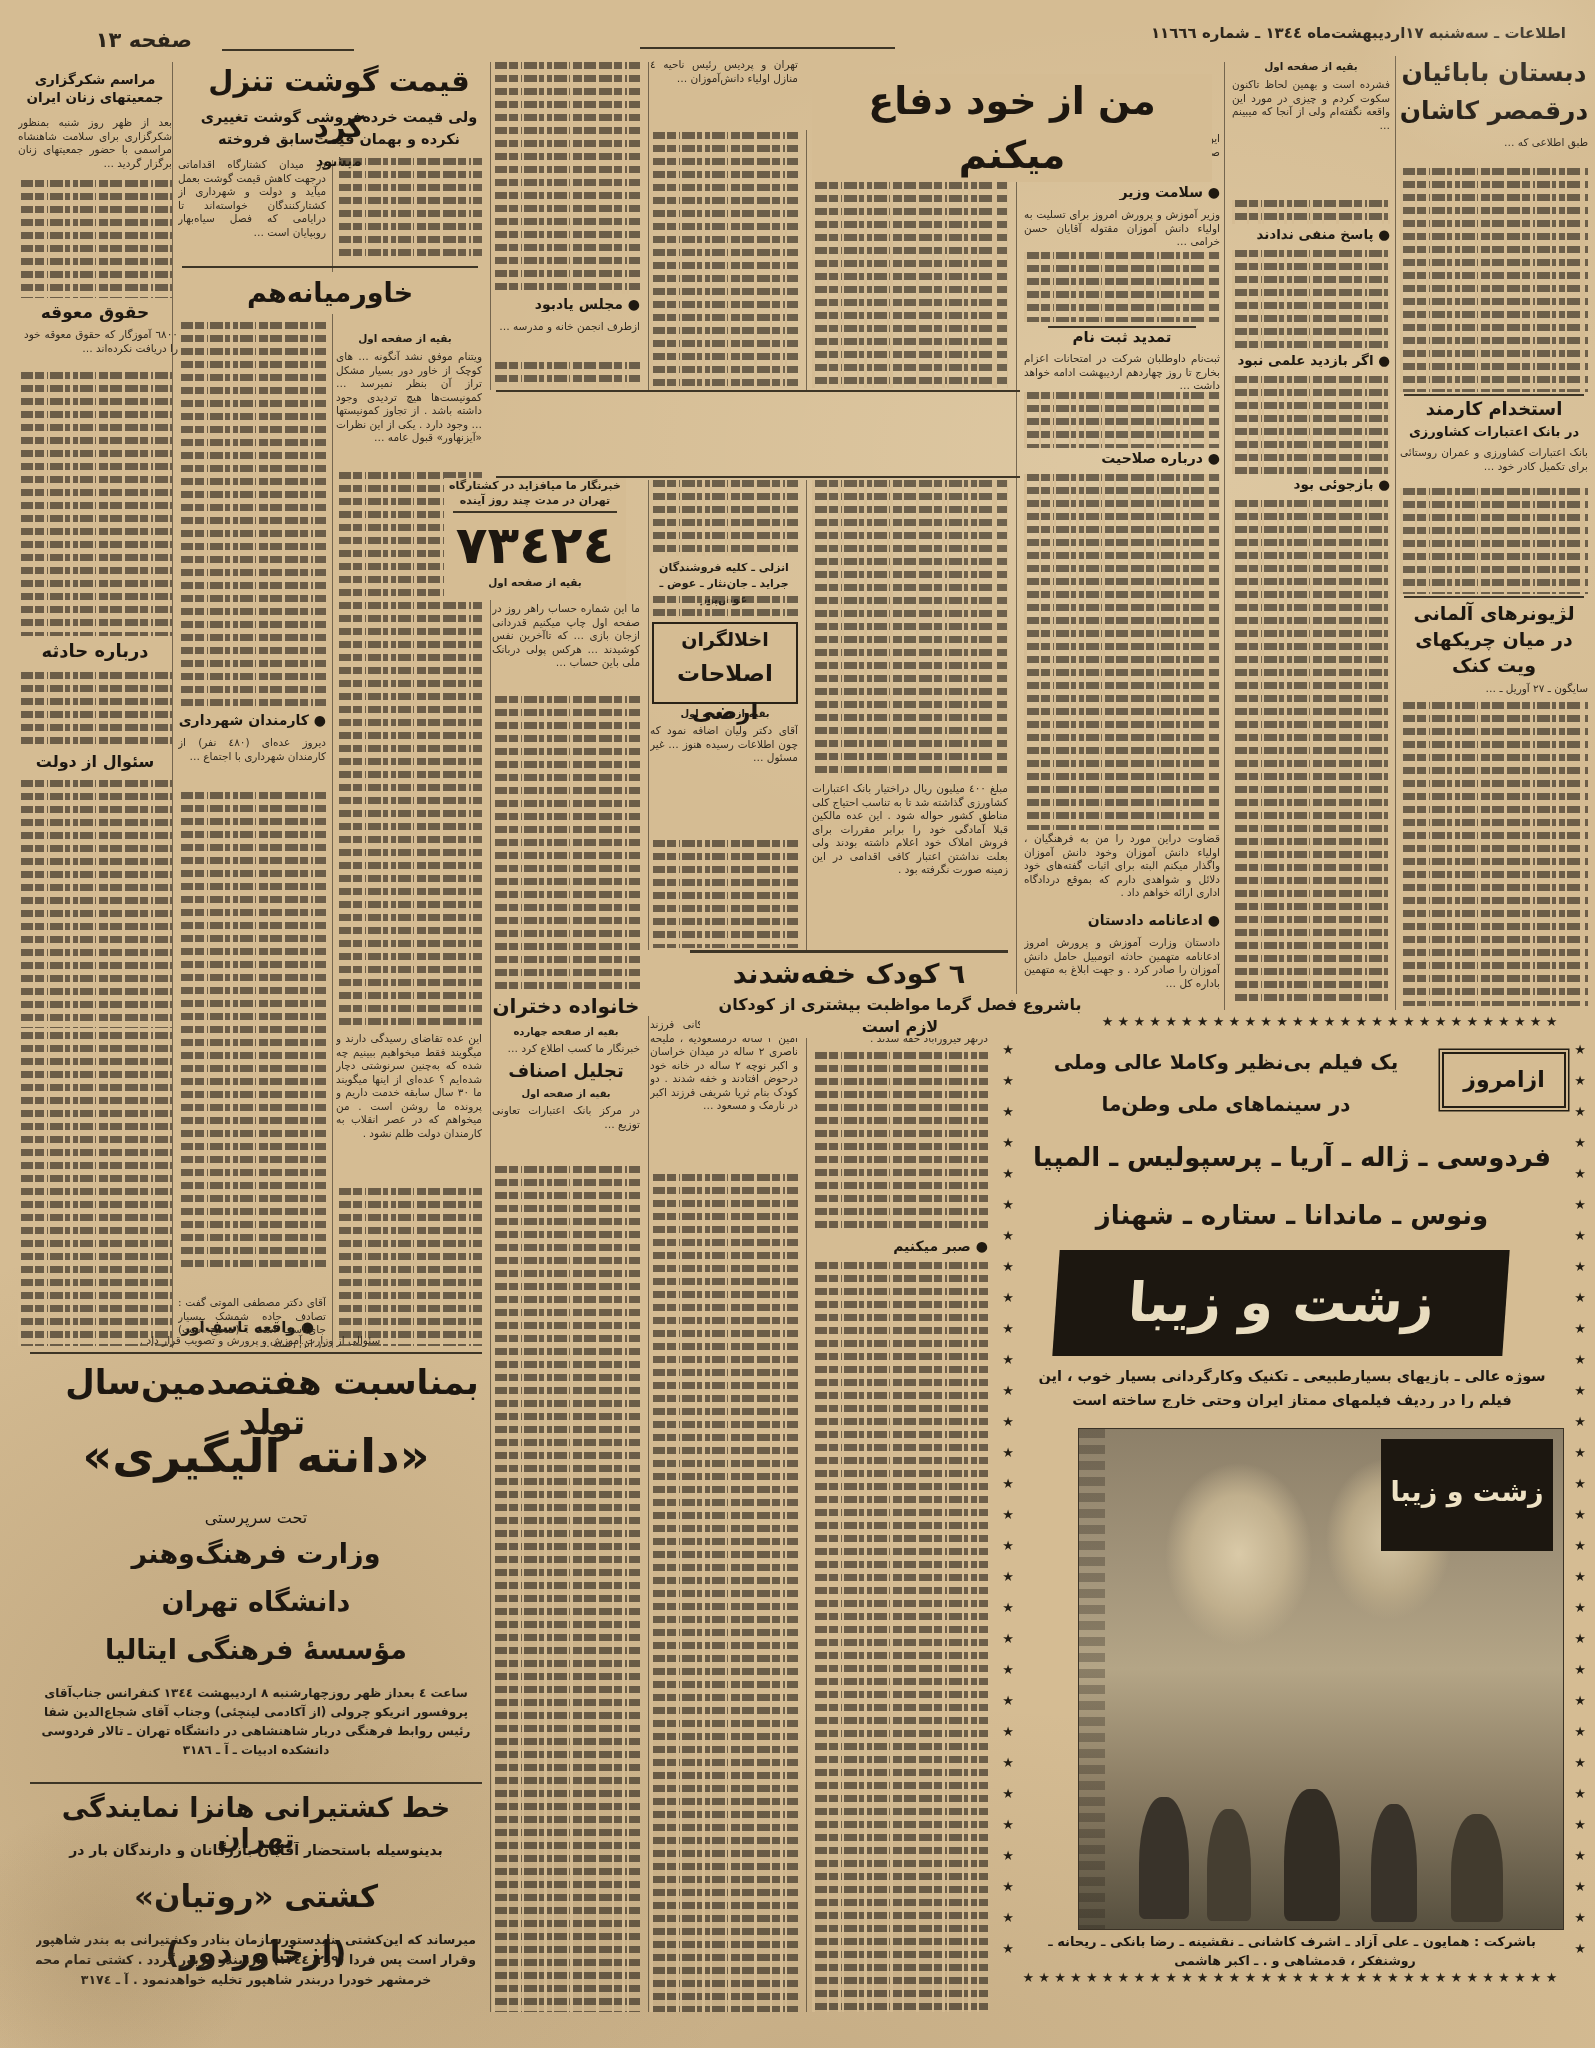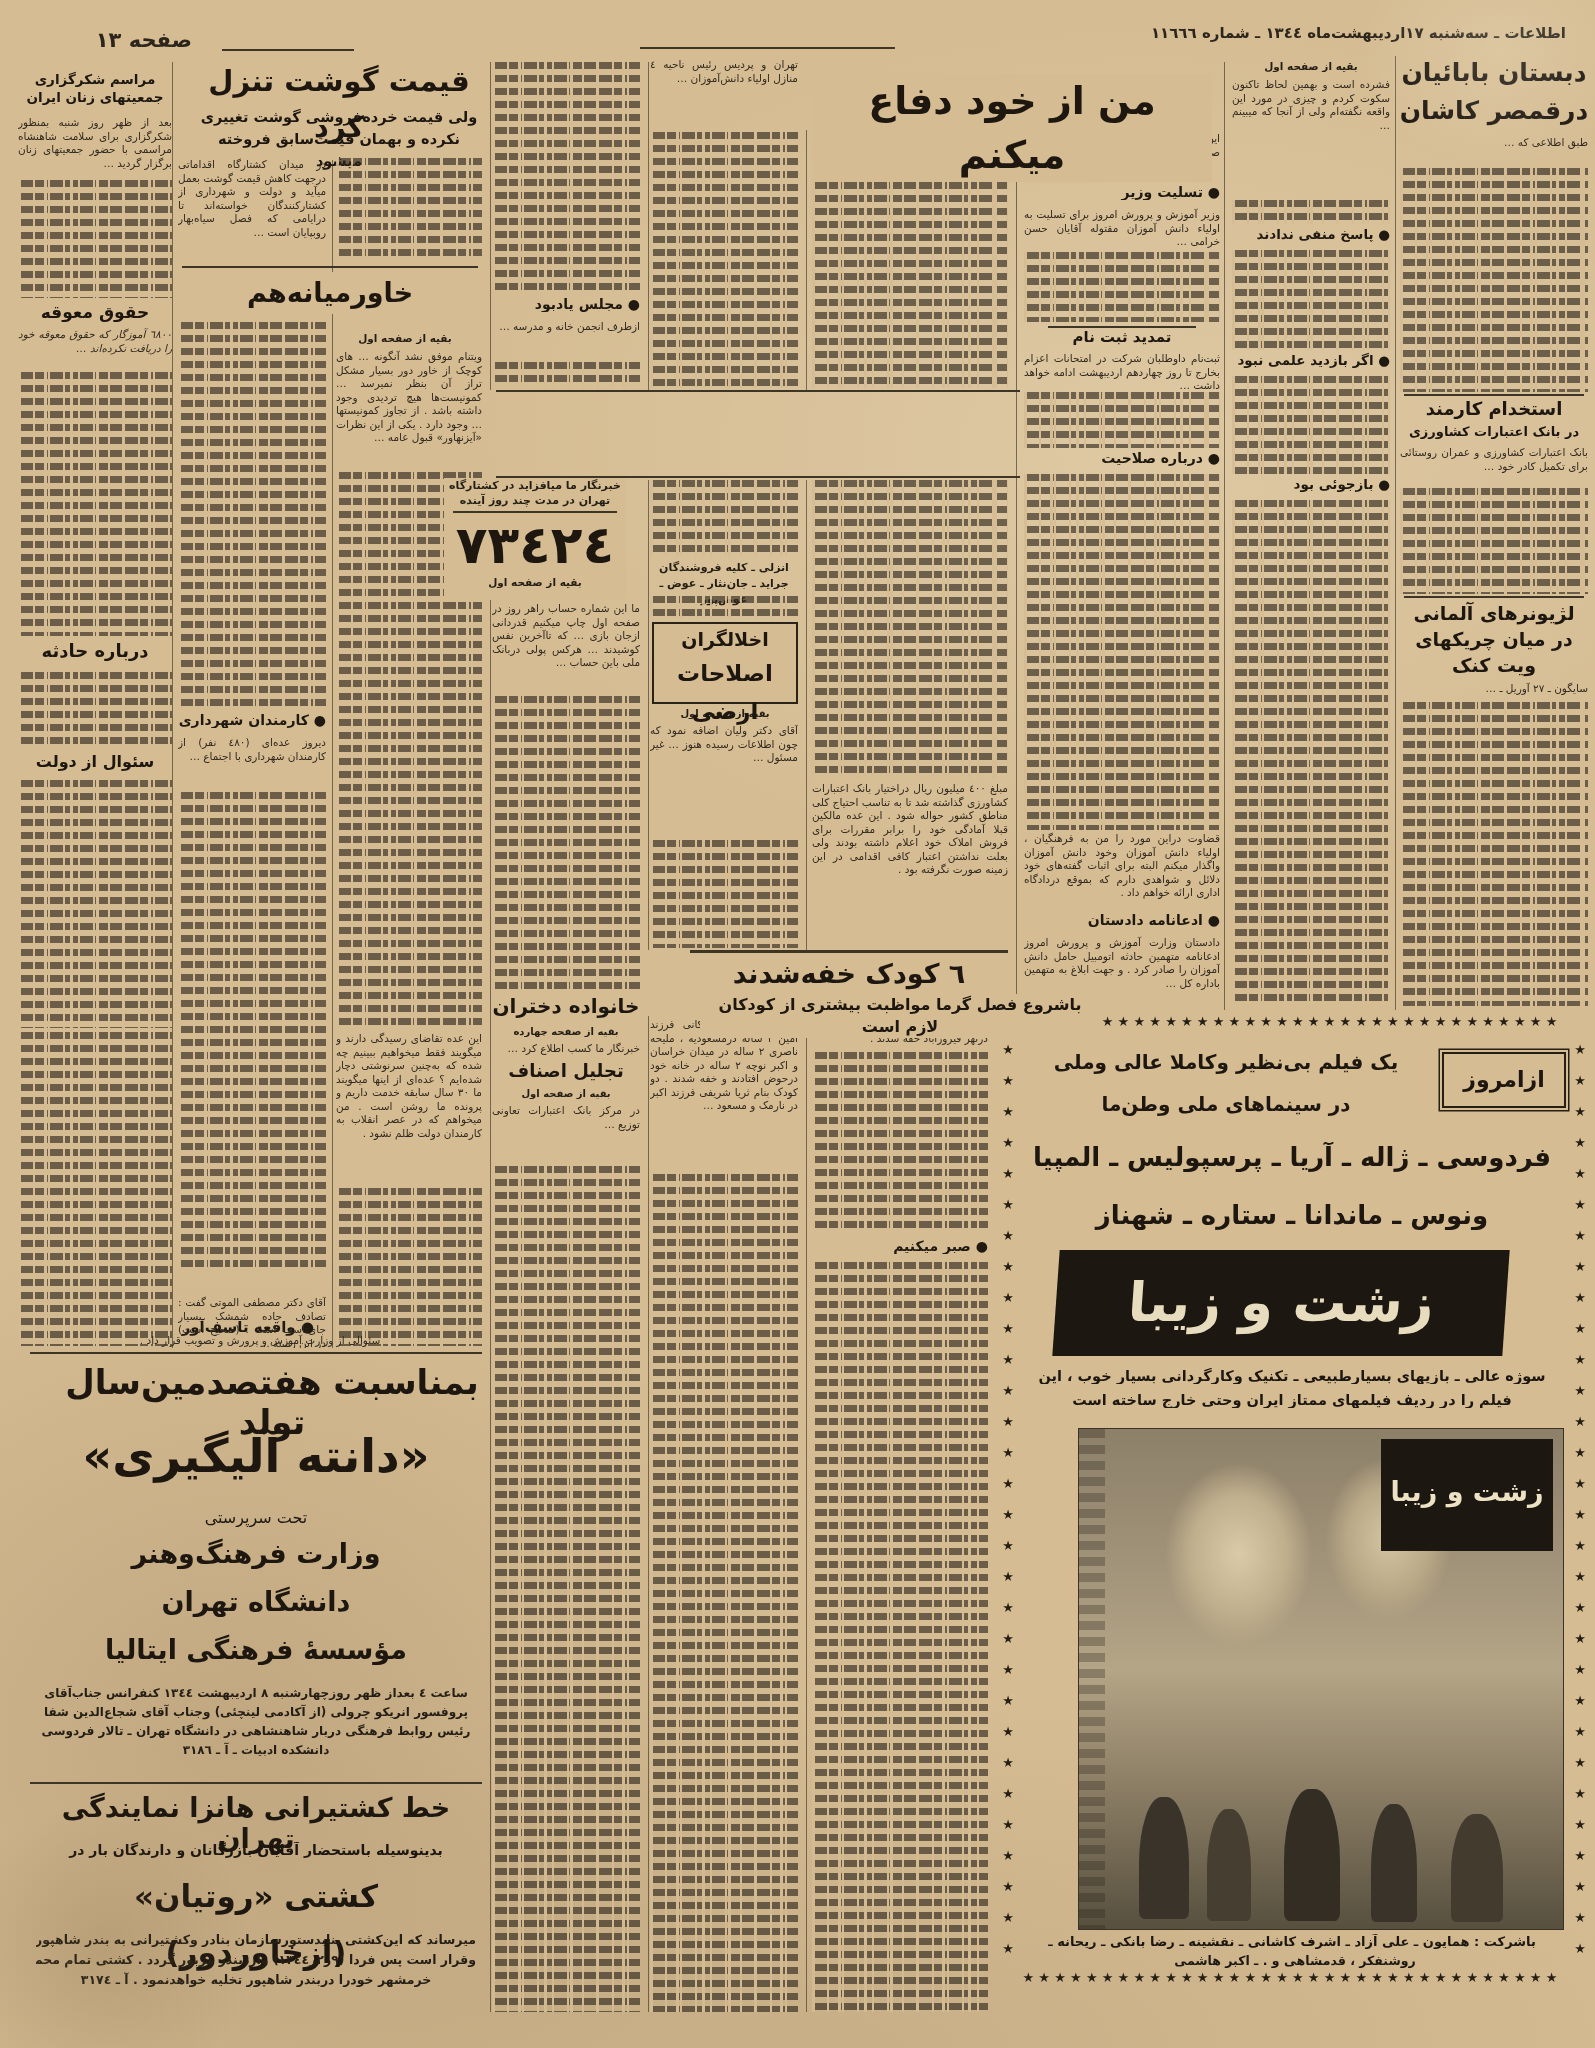--- a/index.html
+++ b/index.html
@@ -55,21 +55,21 @@
   <div class="vrule" style="left:806px;top:480px;height:470px;"></div>
   <div class="vrule" style="left:806px;top:1016px;height:996px;"></div>
   <div class="vrule" style="left:1016px;top:130px;height:880px;"></div>
   <div class="vrule" style="left:1224px;top:62px;height:948px;"></div>
   <div class="vrule" style="left:1395px;top:56px;height:954px;"></div>
 
   <div class="abs hl" style="left:18px;top:70px;width:154px;font-size:13.5px;line-height:18px;">مراسم شکرگزاری جمعیتهای زنان ایران</div>
   <div class="abs txt" style="left:18px;top:116px;width:154px;height:60px;">بعد از ظهر روز شنبه بمنظور شکرگزاری برای سلامت شاهنشاه مراسمی با حضور جمعیتهای زنان برگزار گردید …</div>
   <div class="abs sim" style="left:18px;top:180px;width:154px;height:118px;"></div>
   <div class="abs hl" style="left:18px;top:302px;width:154px;font-size:17px;">حقوق معوقه</div>
-  <div class="abs txt" style="left:18px;top:328px;width:154px;height:40px;font-style:italic;">٦٨٠٠ آموزگار که حقوق معوقه خود را دریافت نکرده‌اند …</div>
+  <div class="abs txt" style="left:24px;top:328px;width:154px;height:40px;">٦٨٠٠ آموزگار که حقوق معوقه خود را دریافت نکرده‌اند …</div>
   <div class="abs sim" style="left:18px;top:372px;width:154px;height:264px;"></div>
   <div class="abs hl" style="left:18px;top:640px;width:154px;font-size:18px;">درباره حادثه</div>
   <div class="abs sim" style="left:18px;top:672px;width:154px;height:76px;"></div>
   <div class="abs hl" style="left:18px;top:752px;width:154px;font-size:16px;">سئوال از دولت</div>
   <div class="abs sim" style="left:18px;top:780px;width:154px;height:248px;"></div>
   <div class="abs sim" style="left:18px;top:1032px;width:154px;height:314px;"></div>
 
   <div class="abs hl paper" style="left:196px;top:58px;width:286px;font-size:29px;line-height:46px;">قیمت گوشت تنزل کرد</div>
   <div class="abs hl" style="left:200px;top:106px;width:278px;font-size:14.5px;line-height:22px;white-space:normal;">ولی قیمت خرده‌فروشی گوشت تغییری نکرده و بهمان قیمت‌سابق فروخته میشود</div>
 
@@ -140,21 +140,21 @@
   <div class="abs sim" style="left:812px;top:480px;width:196px;height:298px;"></div>
   <div class="abs txt" style="left:812px;top:782px;width:196px;height:166px;">مبلغ ٤٠٠ میلیون ریال دراختیار بانک اعتبارات کشاورزی گذاشته شد تا به تناسب احتیاج کلی مناطق کشور حواله شود . این عده مالکین قبلا آمادگی خود را برابر مقررات برای فروش املاک خود اعلام داشته بودند ولی بعلت نداشتن اعتبار کافی اقدامی در این زمینه صورت نگرفته بود .</div>
   <div class="abs txt" style="left:812px;top:1018px;width:176px;height:30px;">دیروز سه کودک در حوض و یک کودک درنهر فیروزآباد خفه شدند .</div>
   <div class="abs sim" style="left:812px;top:1052px;width:176px;height:182px;"></div>
   <div class="abs sub" style="left:812px;top:1238px;width:176px;">● صبر میکنیم</div>
   <div class="abs sim" style="left:812px;top:1262px;width:176px;height:750px;"></div>
 
   <div class="abs hl paper" style="left:812px;top:74px;width:400px;font-size:38px;line-height:54px;z-index:2;">من از خود دفاع میکنم</div>
 
   <div class="abs txt" style="left:1024px;top:132px;width:196px;height:48px;">این دقت روی وسیله نقلیه دانش آموزان صورت گرفت ، در حالیکه …</div>
-  <div class="abs sub" style="left:1024px;top:184px;width:196px;">● تسلیت وزیر</div>
+  <div class="abs sub" style="left:1024px;top:184px;width:196px;">● سلامت وزیر</div>
   <div class="abs txt" style="left:1024px;top:208px;width:196px;height:40px;">وزیر آموزش و پرورش امروز برای تسلیت به اولیاء دانش آموزان مقتوله آقایان حسن خرامی …</div>
   <div class="abs sim" style="left:1024px;top:252px;width:196px;height:70px;"></div>
   <div class="hrule" style="left:1048px;top:326px;width:148px;height:1.5px;"></div>
   <div class="abs hl" style="left:1048px;top:328px;width:148px;font-size:15px;">تمدید ثبت نام</div>
   <div class="abs txt" style="left:1024px;top:352px;width:196px;height:38px;">ثبت‌نام داوطلبان شرکت در امتحانات اعزام بخارج تا روز چهاردهم اردیبهشت ادامه خواهد داشت …</div>
   <div class="abs sim" style="left:1024px;top:392px;width:196px;height:56px;"></div>
   <div class="abs sub" style="left:1024px;top:450px;width:196px;">● درباره صلاحیت</div>
   <div class="abs sim" style="left:1024px;top:474px;width:196px;height:356px;"></div>
   <div class="abs txt" style="left:1024px;top:832px;width:196px;height:78px;">قضاوت دراین مورد را من به فرهنگیان ، اولیاء دانش آموزان وخود دانش آموزان واگذار میکنم البته برای اثبات گفته‌های خود دلائل و شواهدی دارم که بموقع دردادگاه اداری ارائه خواهم داد .</div>
   <div class="abs sub" style="left:1024px;top:912px;width:196px;">● ادعانامه دادستان</div>

